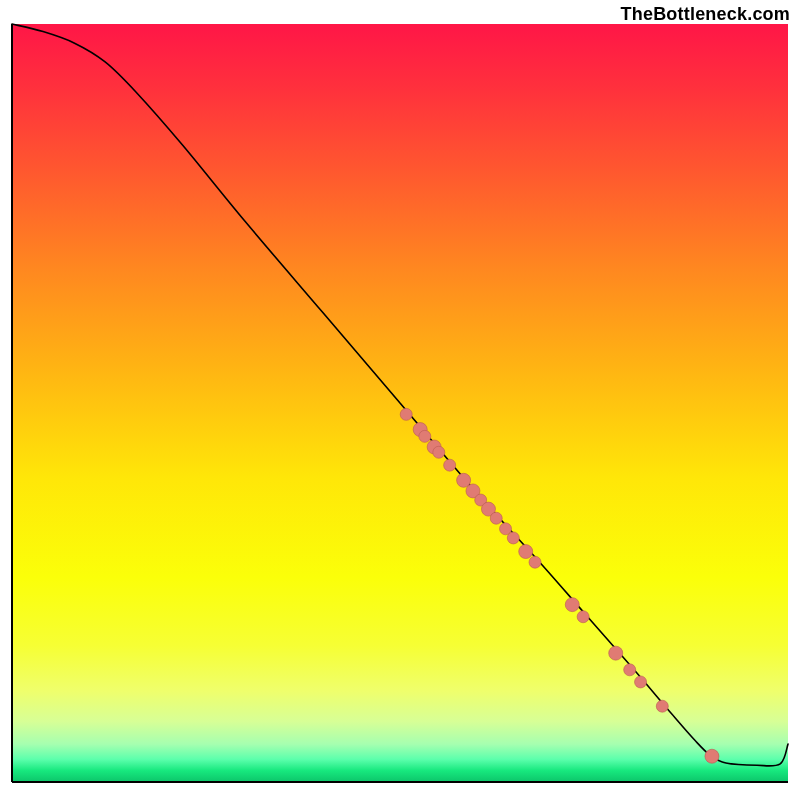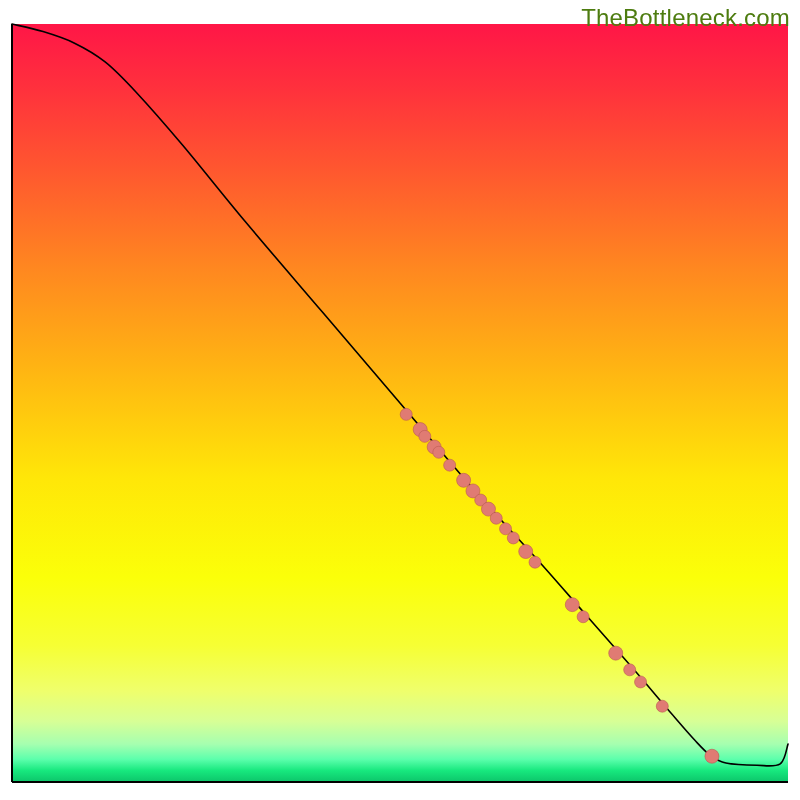--- a/index.html
+++ b/index.html
@@ -13,23 +13,23 @@
   }
   .chart-wrap {
     position: relative;
     width: 800px;
     height: 800px;
   }
   .watermark {
     position: absolute;
     top: 4px;
     right: 10px;
-    color: #4d7c0f;
-    font-size: 24px;
-    font-weight: 400;
+    color: #000000;
+    font-size: 18px;
+    font-weight: 700;
     letter-spacing: 0.2px;
     z-index: 50;
     font-family: Arial, sans-serif;
   }
   .plot-area {
     position: absolute;
     left: 12px;
     top: 24px;
     width: 776px;
     height: 758px;

